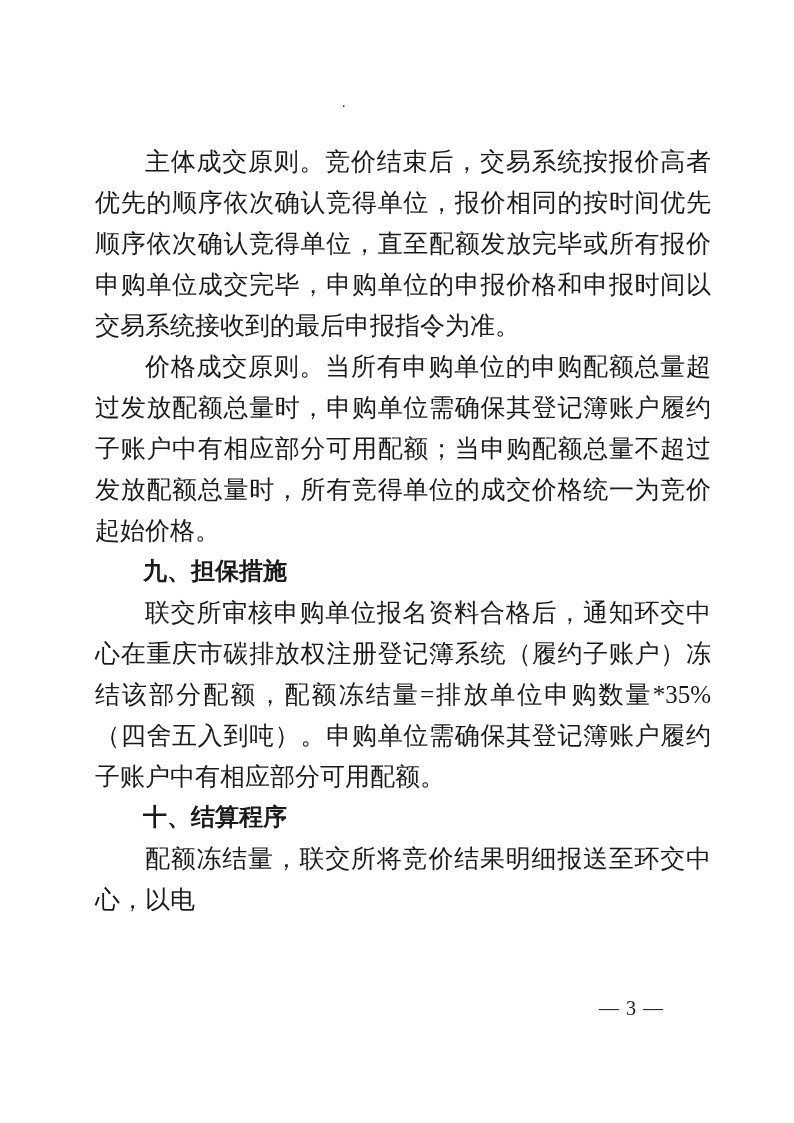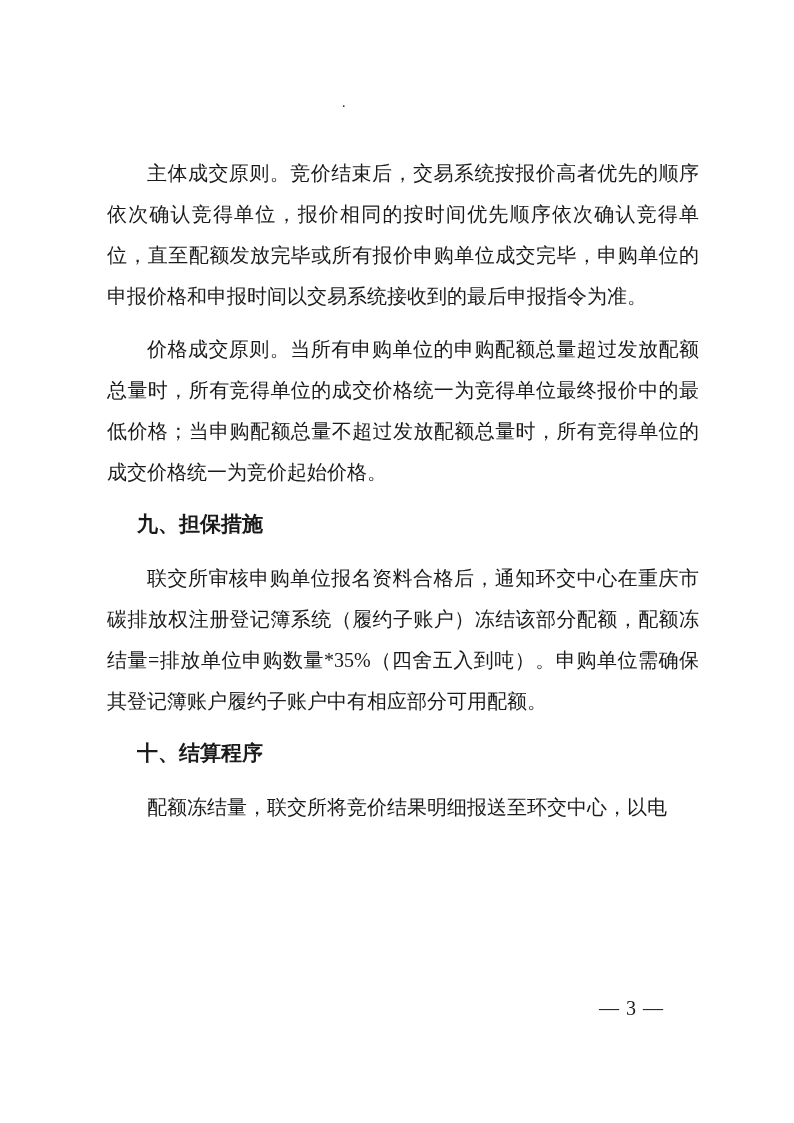--- a/index.html
+++ b/index.html
@@ -16,33 +16,33 @@
     font-family: "Liberation Serif", "DejaVu Serif", serif;
     overflow: hidden;
   }
   .content {
     position: absolute;
     left: 95px;
     top: 141px;
     width: 616px;
   }
   .para {
-    margin: 12px;
-    font-size: 20px;
+    margin: 0;
+    font-size: 25px;
     line-height: 41px;
     text-align: justify;
     text-indent: 2em;
     word-break: break-all;
   }
   .heading {
     margin: 0;
-    font-size: 21px;
+    font-size: 24px;
     line-height: 41px;
     font-weight: 700;
-    font-family: Liberation Mono, monospace;
+    font-family: Liberation Serif, serif;
     text-indent: 2em;
     text-align: left;
   }
   .stray-dot {
     position: absolute;
     left: 342px;
     top: 96px;
     font-size: 14px;
     line-height: 14px;
     color: #222;
@@ -62,21 +62,21 @@
 <body>
 
 <div class="sheet">
 
   <span class="stray-dot">.</span>
 
   <div class="content">
 
     <p class="para">主体成交原则。竞价结束后，交易系统按报价高者优先的顺序依次确认竞得单位，报价相同的按时间优先顺序依次确认竞得单位，直至配额发放完毕或所有报价申购单位成交完毕，申购单位的申报价格和申报时间以交易系统接收到的最后申报指令为准。</p>
 
-    <p class="para">价格成交原则。当所有申购单位的申购配额总量超过发放配额总量时，所有竞得单位的成交价格统一为竞得单位最终报价中的最低价格；当申购配额总量不超过发放配额总量时，所有竞得单位的成交价格统一为竞价起始价格。</p>
+    <p class="para">价格成交原则。当所有申购单位的申购配额总量超过发放配额总量时，申购单位需确保其登记簿账户履约子账户中有相应部分可用配额；当申购配额总量不超过发放配额总量时，所有竞得单位的成交价格统一为竞价起始价格。</p>
 
     <h2 class="heading">九、担保措施</h2>
 
 
     <p class="para">联交所审核申购单位报名资料合格后，通知环交中心在重庆市碳排放权注册登记簿系统（履约子账户）冻结该部分配额，配额冻结量=排放单位申购数量*35%（四舍五入到吨）。申购单位需确保其登记簿账户履约子账户中有相应部分可用配额。</p>
 
 
     <h2 class="heading">十、结算程序</h2>
 
     <p class="para">配额冻结量，联交所将竞价结果明细报送至环交中心，以电</p>

